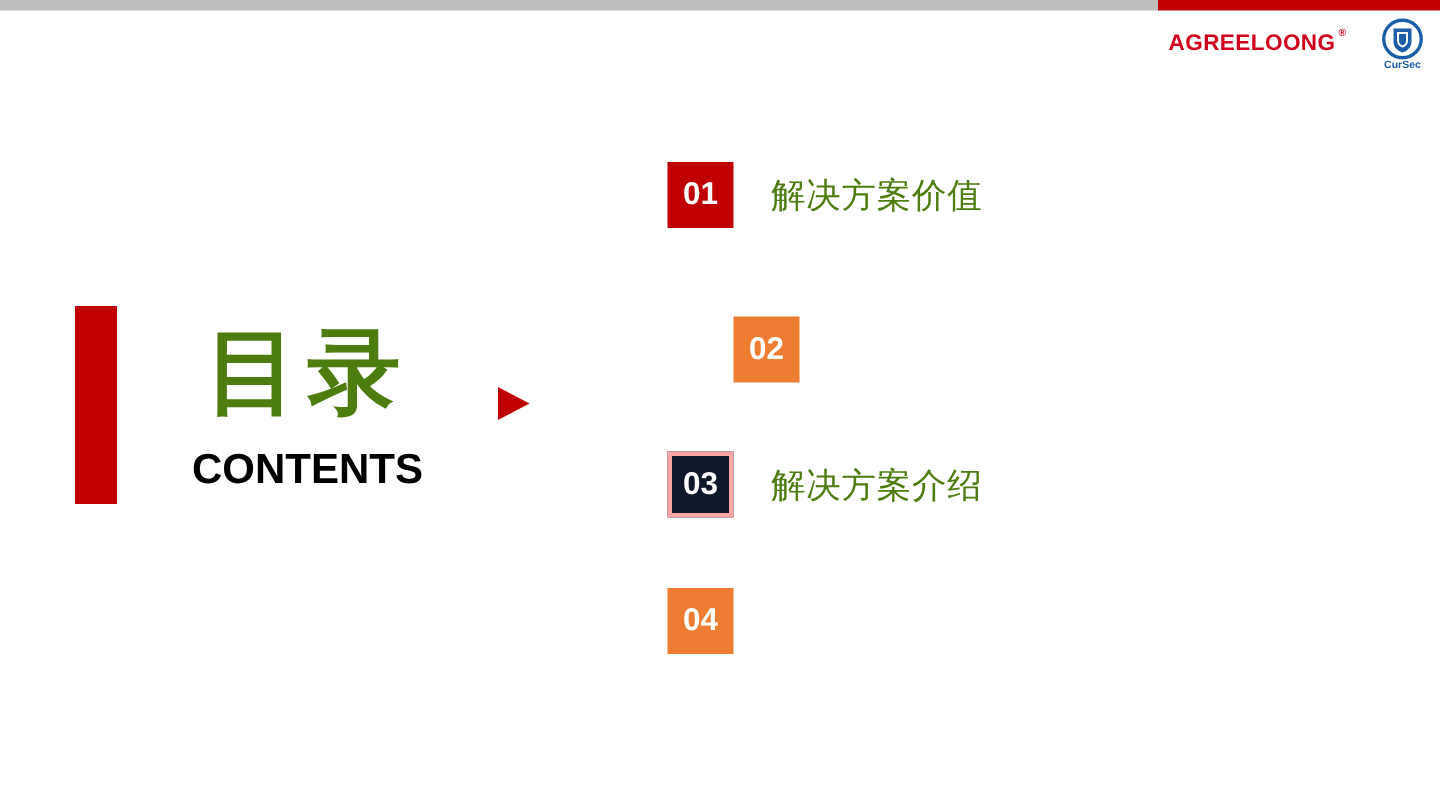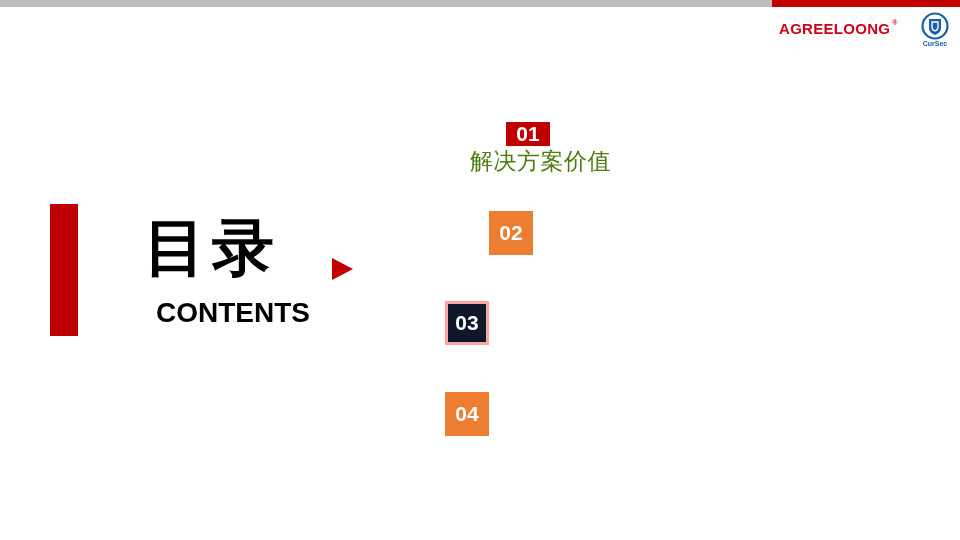--- a/index.html
+++ b/index.html
@@ -4,22 +4,22 @@
 <style>
   html, body { margin:0; padding:0; }
   body { width:960px; height:540px; position:relative; overflow:hidden; background:#ffffff; font-family:"DejaVu Sans", sans-serif; }
   .topbar-gray { position:absolute; left:0; top:0; width:772px; height:7px; background:#bdbdbd; }
   .topbar-red { position:absolute; left:772px; top:0; width:188px; height:7px; background:#c00000; }
   .brand { position:absolute; left:779px; top:20px; font-family:"Liberation Sans", sans-serif; font-weight:bold; font-size:15px; color:#d0021b; letter-spacing:0.3px; }
   .brand sup { font-size:7px; vertical-align:top; position:relative; top:-1px; margin-left:2px; color:#d0021b; }
   .logo { position:absolute; left:917px; top:12px; width:36px; height:38px; }
   .logo-text { position:absolute; left:0; top:28px; width:36px; text-align:center; font-family:"Liberation Sans", sans-serif; font-weight:bold; font-size:7px; color:#1a5fa8; }
   .left-bar { position:absolute; left:50px; top:204px; width:28px; height:132px; background:#c00000; }
-  .title-cn { position:absolute; left:130px; top:208px; width:150px; text-align:right; font-size:62px; font-weight:bold; color:#000000; letter-spacing:6px; line-height:80px; }
-  .title-en { position:absolute; left:120px; top:296px; width:170px; text-align:center; font-family:"Liberation Sans", sans-serif; font-weight:bold; font-size:28px; color:#000; line-height:34px;margin-left:28px; }
+  .title-cn { position:absolute; left:130px; top:208px; width:150px; text-align:center; font-size:62px; font-weight:bold; color:#4d7c0f; letter-spacing:6px; line-height:80px; }
+  .title-en { position:absolute; left:120px; top:296px; width:170px; text-align:center; font-family:"Liberation Sans", sans-serif; font-weight:bold; font-size:28px; color:#000; line-height:34px; }
   .arrow { position:absolute; left:332px; top:258px; width:0; height:0; border-top:11px solid transparent; border-bottom:11px solid transparent; border-left:21px solid #c00000; }
   .item { position:absolute; left:445px; height:44px; display:flex; align-items:center; }
   .num { width:44px; height:44px; box-sizing:border-box; display:flex; align-items:center; justify-content:center; color:#fff; font-family:"Liberation Sans", sans-serif; font-weight:bold; font-size:21px; }
   .label { margin-left:25px; font-size:23px; font-weight:normal; color:#4d7c0f; letter-spacing:0.5px; }
 </style>
 </head>
 <body>
 
 <div class="topbar-gray"></div>
 <div class="topbar-red"></div>
@@ -33,28 +33,29 @@
     <path d="M15 10 L21 10 L21 15 Q21 18 18 19 Q15 18 15 15 Z" fill="none" stroke="#ffffff" stroke-width="1.3"></path>
   </svg>
   <div class="logo-text">CurSec</div>
 </div>
 
 <div class="left-bar"></div>
 <div class="title-cn">目录</div>
 <div class="title-en">CONTENTS</div>
 <div class="arrow"></div>
 
-<div class="item" style="top:122px;flex-direction:column;">
+<div class="item" style="top:108px;">
   <div class="num" style="background:#c00000;">01</div>
   <div class="label">解决方案价值</div>
 </div>
 
 <div class="item" style="top:211px;margin-left:44px;">
   <div class="num" style="background:#ed7d31;">02</div>
 </div>
 
 <div class="item" style="top:301px;">
   <div class="num" style="background:#0f172a; border:3px solid #fca5a5;">03</div>
+  <div class="label">解决方案介绍</div>
 </div>
 
 <div class="item" style="top:392px;gap:38px;">
   <div class="num" style="background:#ed7d31;">04</div>
 </div>
 
 </body></html>

